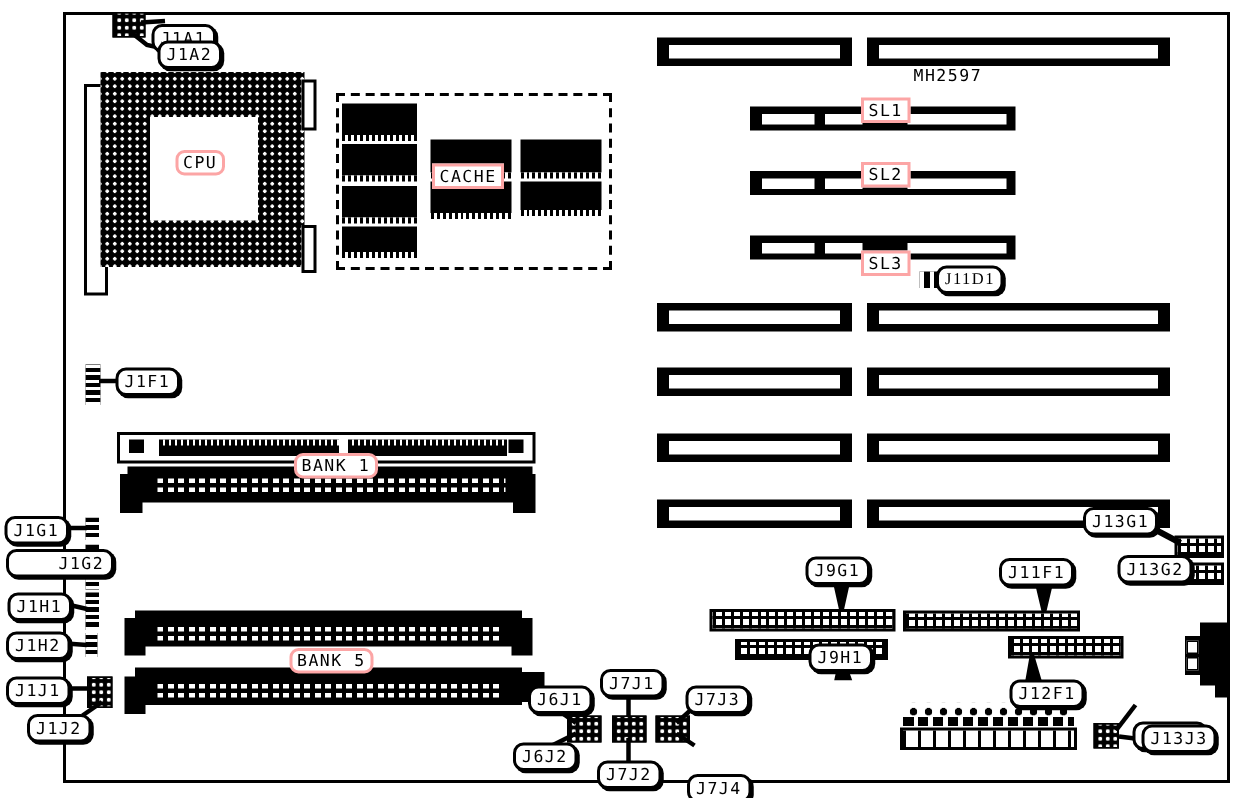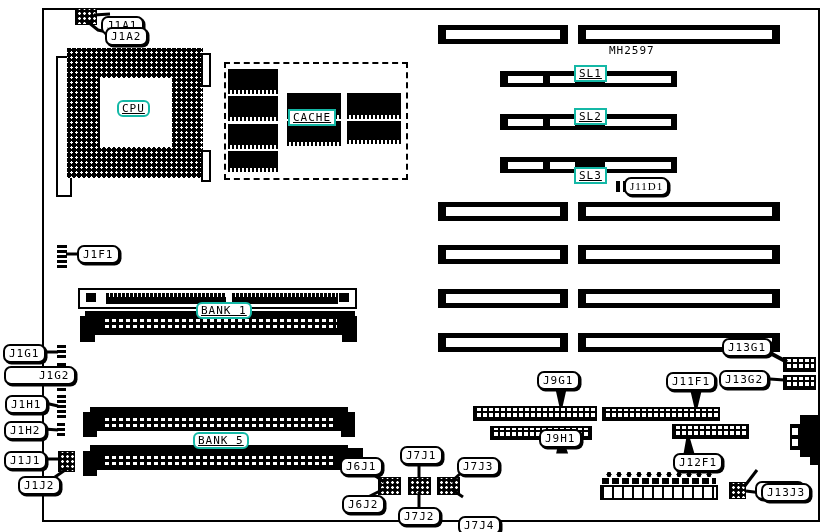--- a/index.html
+++ b/index.html
@@ -6,22 +6,22 @@
   #canvas{position:relative;width:826px;height:532px;background:#fff;overflow:hidden;
           font-family:"DejaVu Sans Mono",monospace;}
   .abs{position:absolute;}
   
   .board{position:absolute;left:42px;top:8px;width:774px;height:510px;border:2px solid #000;background:#fff;}
   
   .callout{position:absolute;background:#fff;border:2px solid #000;border-radius:7px;
            font-size:11px;line-height:13px;padding:1px 4px;letter-spacing:1px;color:#000;
            box-shadow:1.5px 1.5px 0 #000;z-index:40;white-space:nowrap;}
   
-  .boxlabel{position:absolute;background:#fff;border:2px solid #14b8a6;font-size:11px;line-height:13px;
-            padding:0 3px;letter-spacing:1px;color:#000;z-index:30;white-space:nowrap;text-decoration:underline;}
+  .boxlabel{position:absolute;background:#fff;border:2px solid #fca5a5;font-size:11px;line-height:13px;
+            padding:0 3px;letter-spacing:1px;color:#000;z-index:30;white-space:nowrap;}
   .rounded{border-radius:6px;}
   
   .slot{position:absolute;height:19px;background:#000;}
   .slot .inner{position:absolute;left:8px;right:8px;top:5px;bottom:5px;background:#fff;}
   
   .slslot{position:absolute;height:16px;background:#000;}
   .slseg{position:absolute;top:5px;height:7px;background:#fff;}
   
   .pinhdr{position:absolute;background-color:#fff;border:2px solid #000;
           background-image:repeating-linear-gradient(90deg,#000 0 2px,transparent 2px 6px),
@@ -242,29 +242,29 @@
 
   <div class="callout" style="left:101px;top:16px;text-decoration:underline;">J1A1</div>
   <div class="callout" style="left:105px;top:27px;">J1A2</div>
   <div class="callout" style="left:77px;top:245px;">J1F1</div>
   <div class="callout" style="left:3px;top:344px;">J1G1</div>
   <div class="callout" style="left:4px;top:366px;padding-left:33px;">J1G2</div>
   <div class="callout" style="left:5px;top:395px;">J1H1</div>
   <div class="callout" style="left:4px;top:421px;">J1H2</div>
   <div class="callout" style="left:4px;top:451px;">J1J1</div>
   <div class="callout" style="left:18px;top:476px;">J1J2</div>
-  <div class="callout" style="left:340px;top:457px;text-align:center;">J6J1</div>
+  <div class="callout" style="left:352px;top:457px;text-align:center;">J6J1</div>
   <div class="callout" style="left:342px;top:495px;">J6J2</div>
   <div class="callout" style="left:400px;top:446px;">J7J1</div>
   <div class="callout" style="left:398px;top:507px;">J7J2</div>
   <div class="callout" style="left:457px;top:457px;">J7J3</div>
   <div class="callout" style="left:458px;top:516px;">J7J4</div>
   <div class="callout" style="left:537px;top:371px;">J9G1</div>
   <div class="callout" style="left:539px;top:429px;">J9H1</div>
   <div class="callout" style="left:624px;top:177px;font-family:Liberation Serif, serif;">J11D1</div>
   <div class="callout" style="left:666px;top:372px;">J11F1</div>
   <div class="callout" style="left:673px;top:453px;">J12F1</div>
   <div class="callout" style="left:722px;top:338px;">J13G1</div>
-  <div class="callout" style="left:719px;top:370px;">J13G2</div>
+  <div class="callout" style="left:745px;top:370px;">J13G2</div>
   <div class="callout" style="left:755px;top:457px;margin-top:24px;">J13J2</div>
   <div class="callout" style="left:761px;top:483px;">J13J3</div>
 
 </div>
 
 </body></html>

